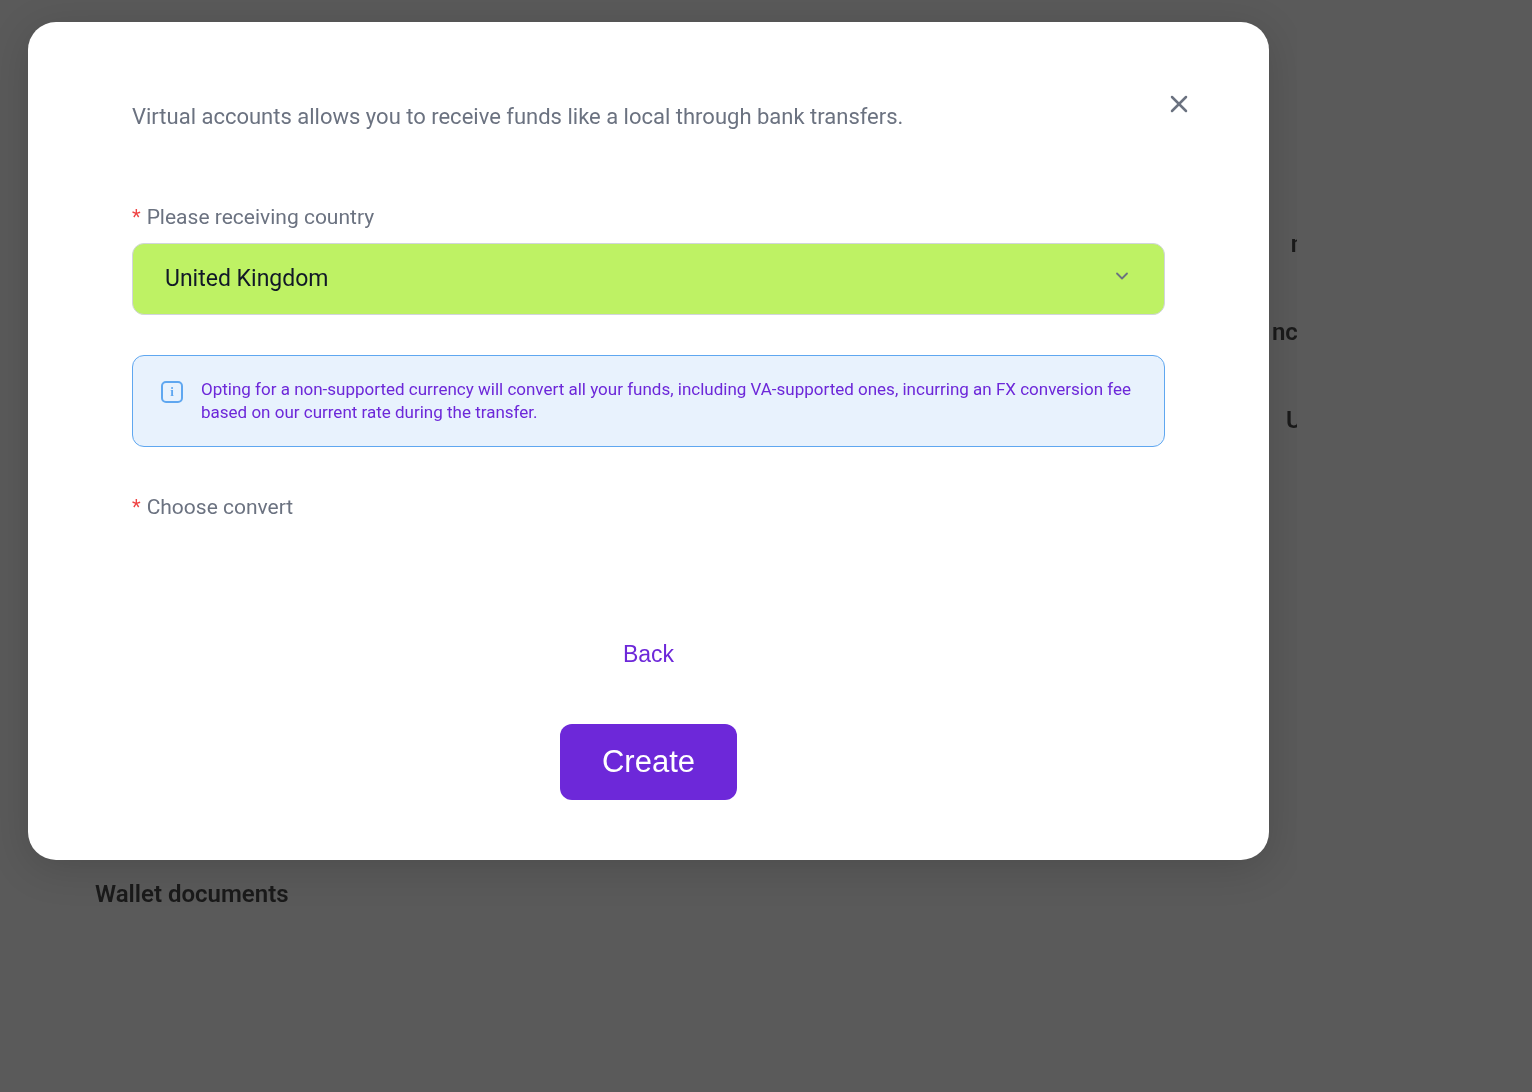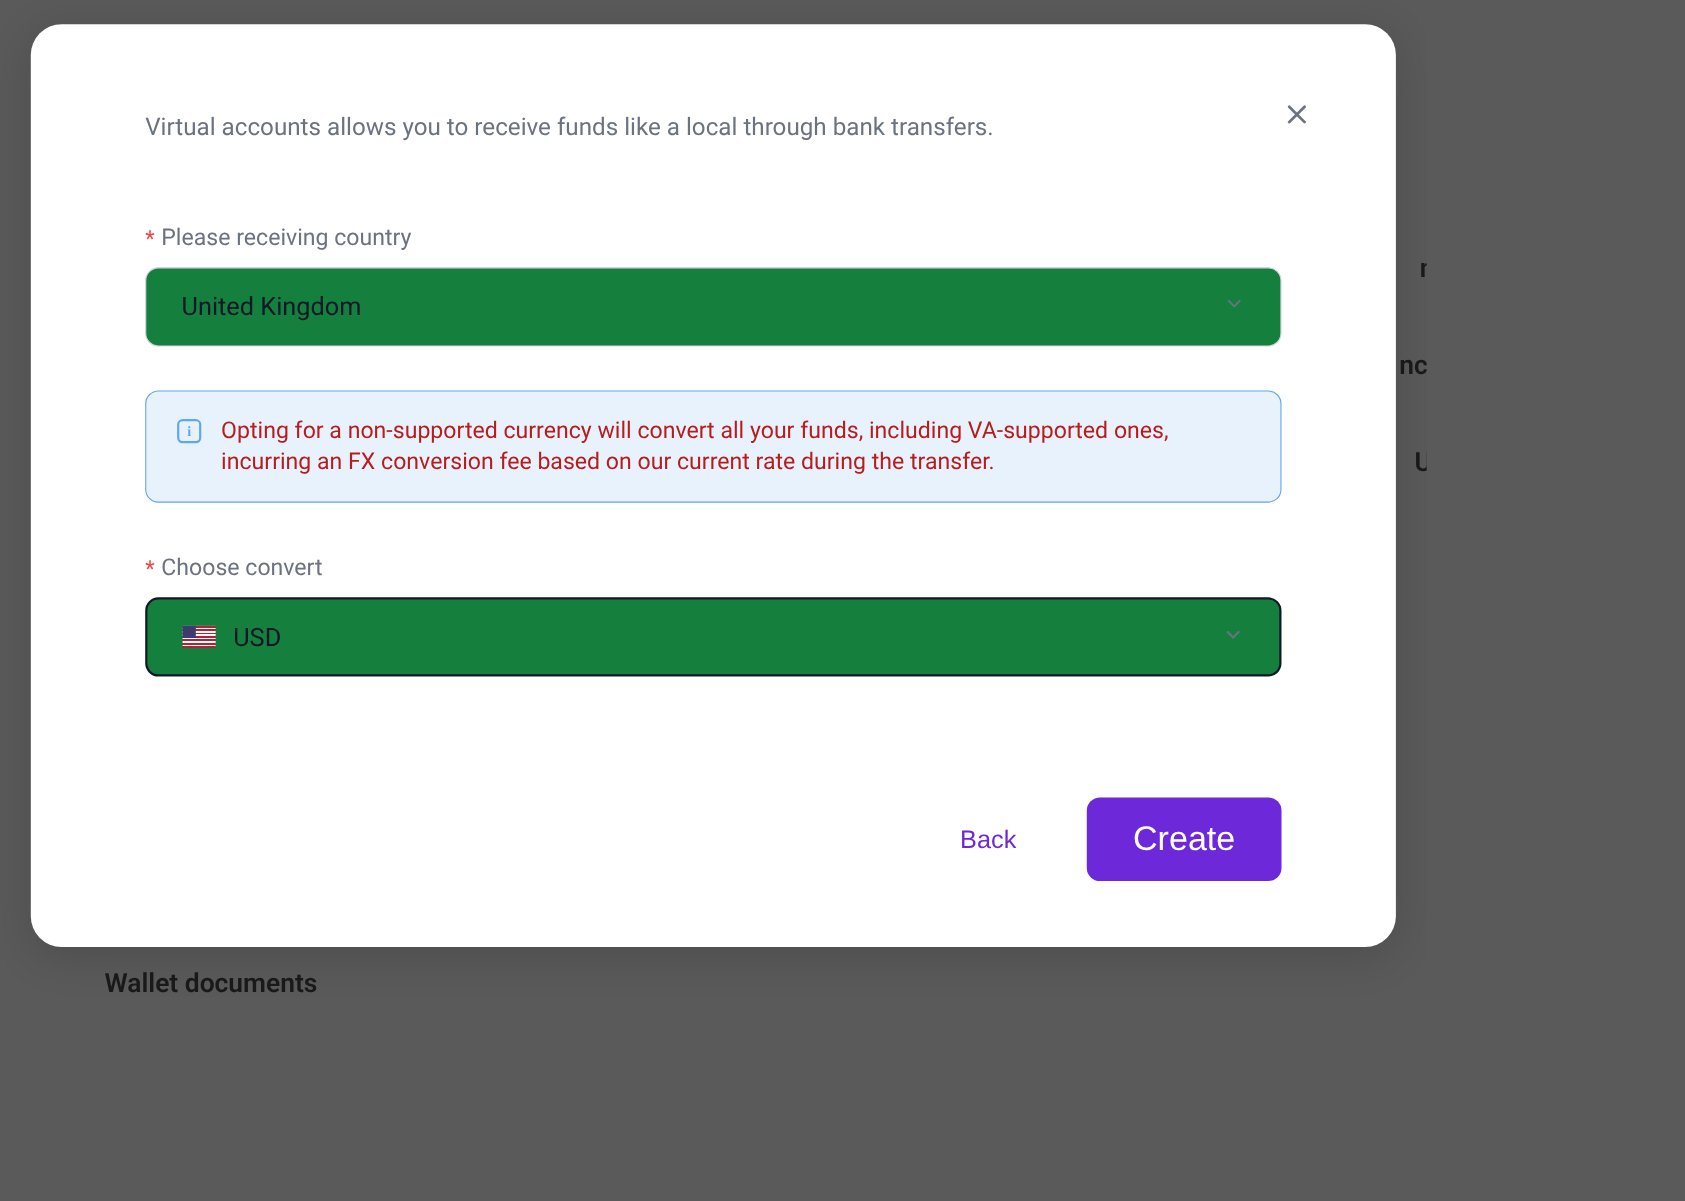--- a/index.html
+++ b/index.html
@@ -89,21 +89,21 @@
       border: 1px solid #d1d5db;
       border-radius: 12px;
       height: 72px;
       padding: 0 32px;
       display: flex;
       align-items: center;
       justify-content: space-between;
       cursor: pointer;
       font-size: 23px;
       color: #111827;
-      background: #15803d;
+      background: #bef264;
       margin-bottom: 40px;
     }
     .select-field.currency {
       border: 2px solid #111827;
       margin-bottom: 0;
     }
     .select-value {
       display: flex;
       align-items: center;
       gap: 16px;
@@ -167,30 +167,31 @@
     }
     .notice-content {
       flex: 1;
     }
     .notice-title {
       font-size: 21px;
       color: #4b5563;
       margin-bottom: 2px;
     }
     .notice-text {
-      font-size: 21px;
-      color: #b91c1c;
+      font-size: 17px;
+      color: #6d28d9;
       line-height: 1.35;
     }
     .footer {
       display: flex;
       justify-content: flex-end;
       align-items: center;
       gap: 44px;
       margin-top: 110px;
+      flex-direction: column;
     }
     .btn-back {
       background: none;
       border: none;
       color: #6d28d9;
       font-size: 23px;
       font-weight: 500;
       cursor: pointer;
       padding: 12px 20px;
     }
@@ -246,32 +247,18 @@
     <div class="notice-icon">i</div>
     <div class="notice-content">
       <div class="notice-text">Opting for a non-supported currency will convert all your funds, including VA-supported ones, incurring an FX conversion fee based on our current rate during the transfer.</div>
     </div>
   </div>
 
   <div class="form-label">
     <span class="required-star">*</span>
     <span>Choose convert</span>
   </div>
-  <div class="select-field currency">
-    <div class="select-value">
-      <span class="flag-us">
-        <span class="flag-us-bg"></span>
-        <span class="flag-us-canton"></span>
-      </span>
-      <span>USD</span>
-    </div>
-    <span class="chevron">
-      <svg viewBox="0 0 24 24" fill="none" stroke="currentColor" stroke-width="2.2" stroke-linecap="round" stroke-linejoin="round">
-        <polyline points="6 9 12 15 18 9"></polyline>
-      </svg>
-    </span>
-  </div>
 
   <div class="footer">
     <button class="btn-back">Back</button>
     <button class="btn-create">Create</button>
   </div>
 </div>
 
 </body></html>

